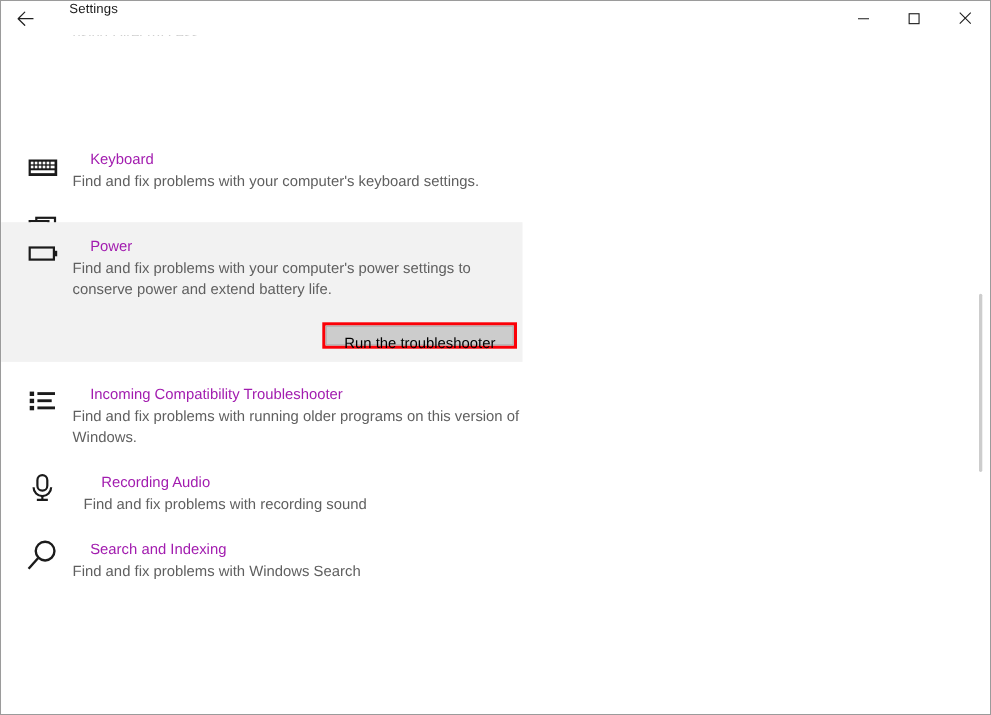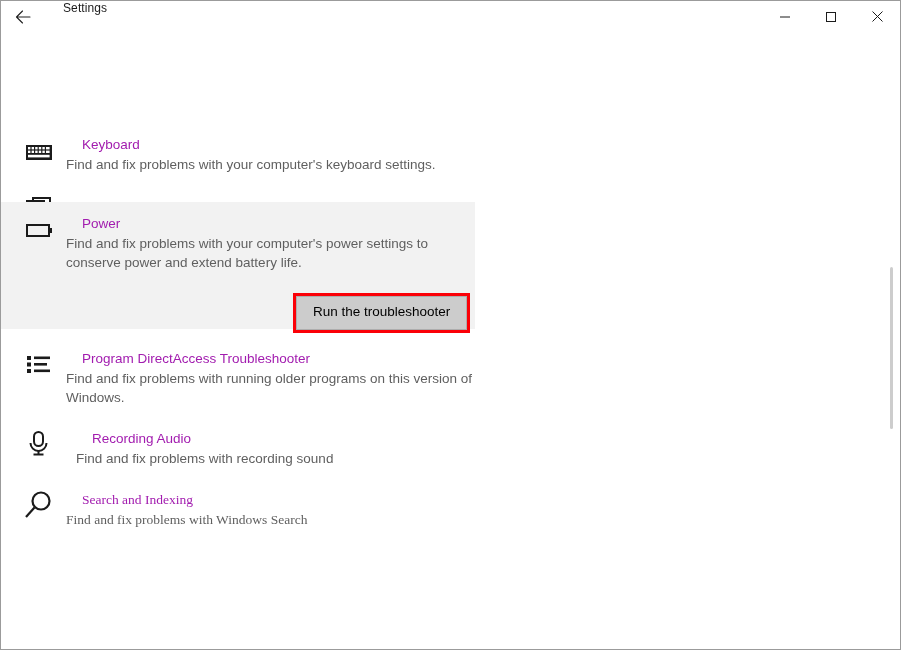--- a/index.html
+++ b/index.html
@@ -157,21 +157,21 @@
     box-sizing: border-box;
   }
   #run-troubleshooter-button {
     display: block;
     background: #cccccc;
     border: 1px solid #adadad;
     color: #000000;
     font-family: "Liberation Sans", sans-serif;
     font-size: 13.5px;
     padding: 0 16px;
-    height: 34px;
+    height: 18px;
     line-height: 30px;
     white-space: nowrap;
     box-sizing: border-box;
   }
 
   
   #scrollbar-track {
     position: absolute;
     right: 2px;
     top: 0;
@@ -337,41 +337,41 @@
           <svg width="32" height="30" viewBox="0 0 32 30">
             <rect x="4" y="5" width="4" height="4" fill="#1b1b1b"></rect>
             <rect x="11" y="5.5" width="16" height="2.6" fill="#1b1b1b"></rect>
             <rect x="4" y="11.5" width="4" height="4" fill="#1b1b1b"></rect>
             <rect x="11" y="12" width="13" height="2.6" fill="#1b1b1b"></rect>
             <rect x="4" y="18" width="4" height="4" fill="#1b1b1b"></rect>
             <rect x="11" y="18.5" width="16" height="2.6" fill="#1b1b1b"></rect>
           </svg>
         </span>
         <div class="ts-text">
-          <div class="ts-name">Program DirectAccess Troubleshooter</div>
+          <div class="ts-name">Incoming Compatibility Troubleshooter</div>
           <div class="ts-desc">Find and fix problems with running older programs on this version of Windows.</div>
         </div>
       </div>
 
       <div class="ts-item" style="padding-top:12px;padding-left:10px;">
         <span class="ts-icon" style="top:12px;">
           <svg width="32" height="30" viewBox="0 0 32 30">
             <rect x="11" y="3" width="9" height="14" rx="4.5" fill="none" stroke="#1b1b1b" stroke-width="2"></rect>
             <path d="M7.5 14 a8 8 0 0 0 16 0" fill="none" stroke="#1b1b1b" stroke-width="2"></path>
             <line x1="15.5" y1="21" x2="15.5" y2="25" stroke="#1b1b1b" stroke-width="2"></line>
             <line x1="10.5" y1="25.5" x2="20.5" y2="25.5" stroke="#1b1b1b" stroke-width="2"></line>
           </svg>
         </span>
         <div class="ts-text">
           <div class="ts-name">Recording Audio</div>
           <div class="ts-desc">Find and fix problems with recording sound</div>
         </div>
       </div>
 
-      <div class="ts-item" style="padding-top:12px;font-family:Liberation Serif, serif;">
+      <div class="ts-item" style="padding-top:12px;">
         <span class="ts-icon" style="top:12px;">
           <svg width="34" height="32" viewBox="0 0 34 32">
             <circle cx="18" cy="11" r="8.5" fill="none" stroke="#1b1b1b" stroke-width="2.2"></circle>
             <line x1="11.5" y1="17.5" x2="3" y2="27" stroke="#1b1b1b" stroke-width="2.2"></line>
           </svg>
         </span>
         <div class="ts-text">
           <div class="ts-name">Search and Indexing</div>
           <div class="ts-desc">Find and fix problems with Windows Search</div>
         </div>

